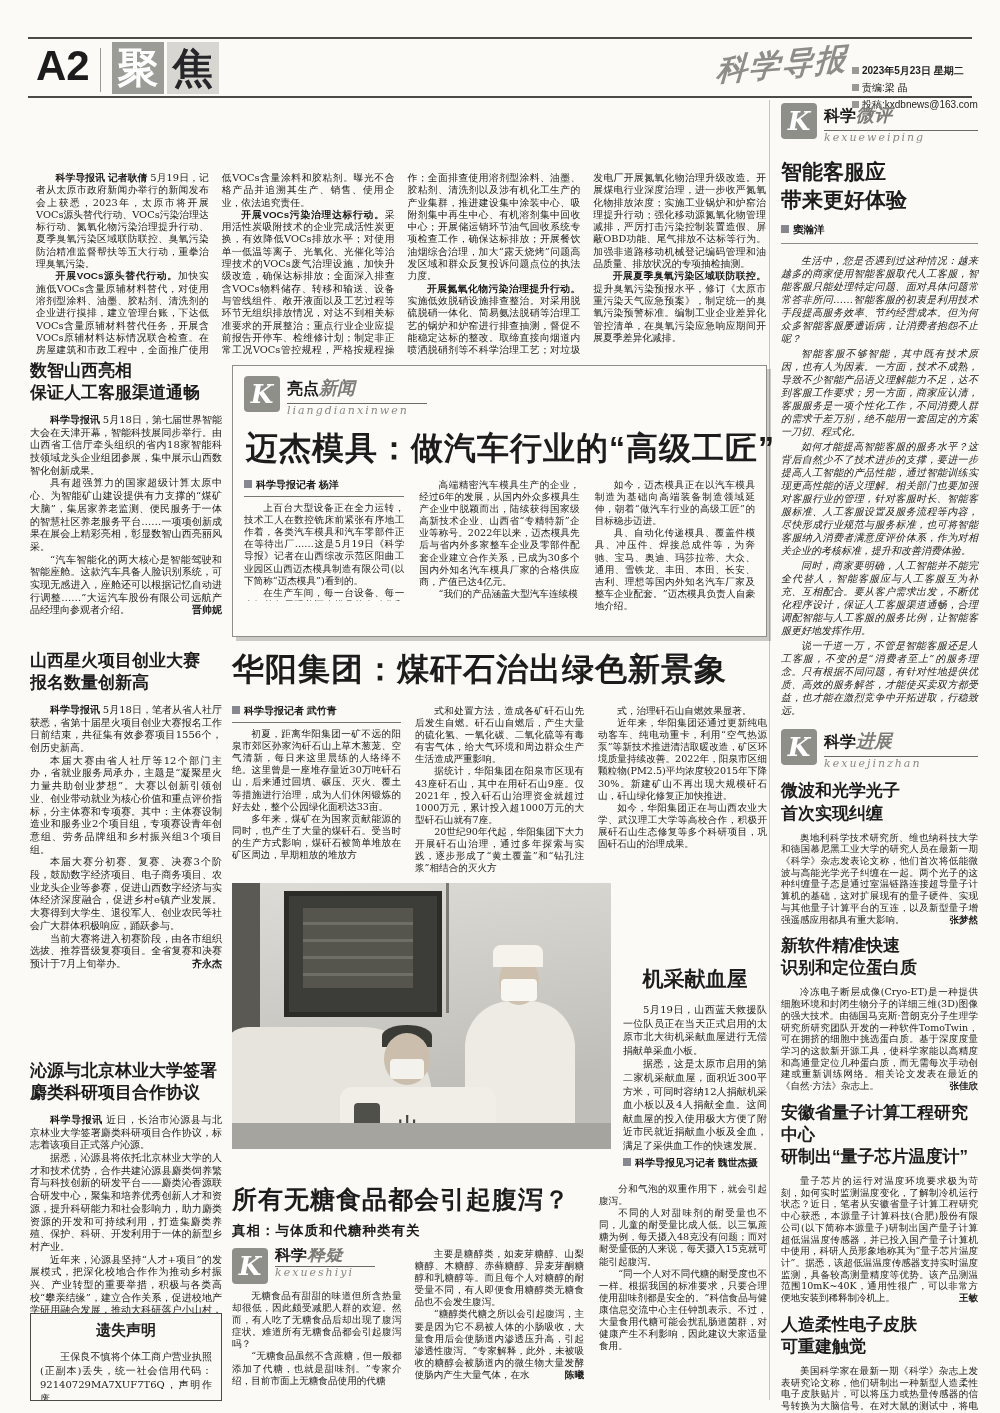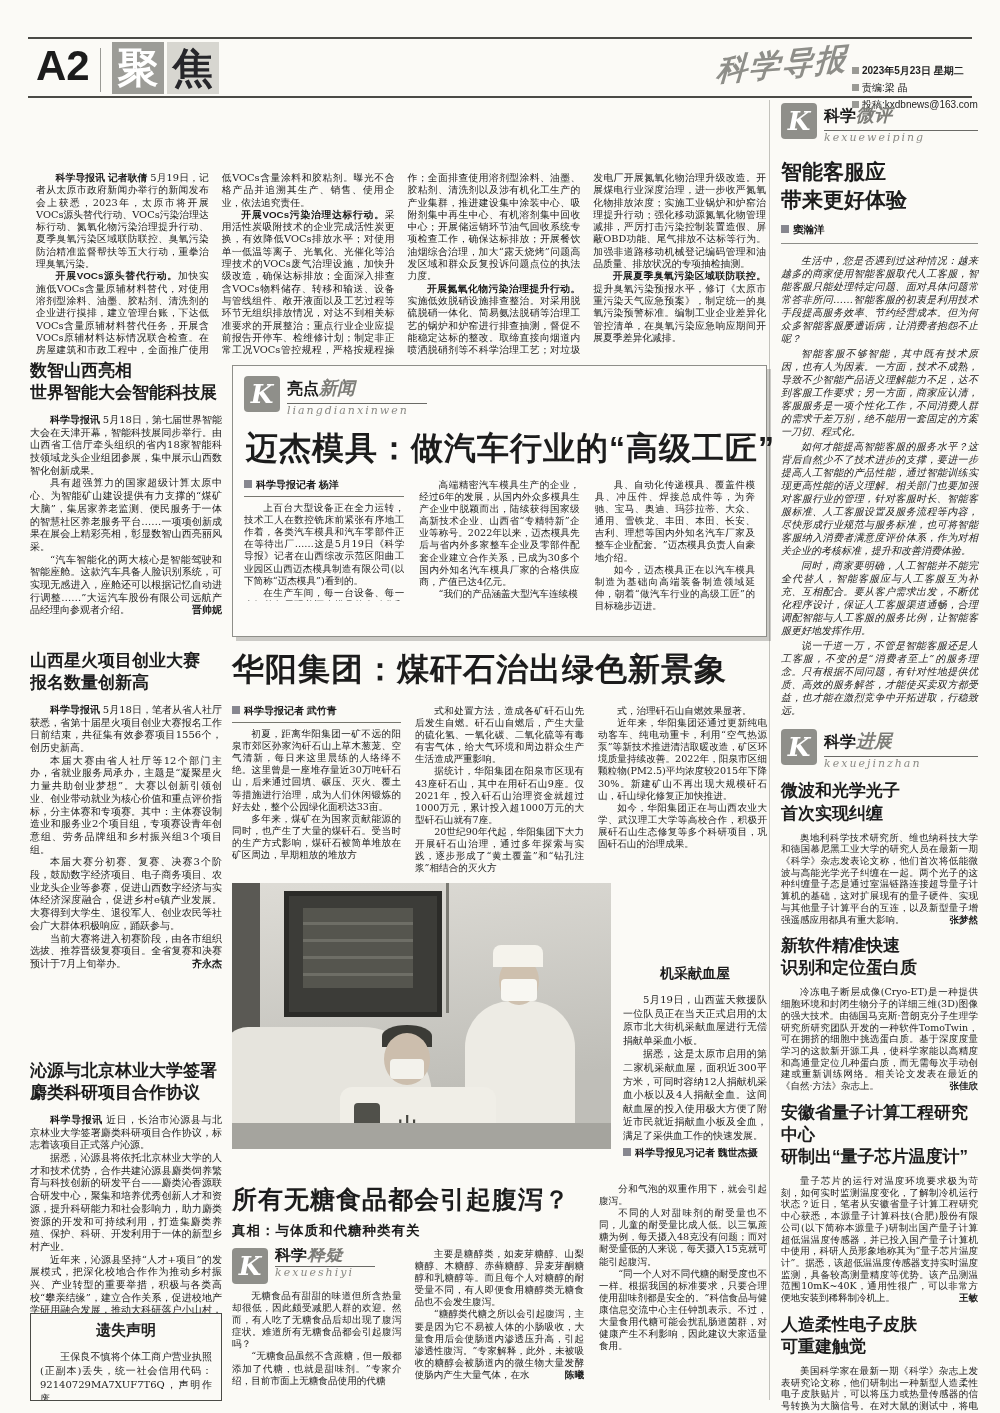--- a/index.html
+++ b/index.html
@@ -74,21 +74,21 @@
   .ph-nurse-cap{position:absolute;right:68px;top:62px;width:50px;height:22px;background:#f5f3ec;border-radius:8px 8px 0 0;}
   .ph-nurse-mask{position:absolute;right:74px;top:96px;width:36px;height:22px;background:#f8f7f2;border-radius:4px;}
   .ph-donor-head{position:absolute;left:152px;top:150px;width:46px;height:52px;background:#ccbead;border-radius:50%;}
   .ph-donor-hair{position:absolute;left:150px;top:142px;width:50px;height:22px;background:#3b3b36;border-radius:50% 50% 0 0;}
   .ph-donor-mask{position:absolute;left:158px;top:176px;width:34px;height:20px;background:#f3f2ec;border-radius:4px;}
   .ph-vest{position:absolute;left:108px;top:204px;width:156px;height:156px;background:#f0eee7;border-radius:12px;}
   .ph-vest-stripe{position:absolute;left:14px;top:16px;width:26px;height:110px;background:#50504a;border-radius:4px;}
   .vesttext{position:absolute;left:58px;top:26px;width:22px;font-size:19px;font-weight:900;color:#45453f;line-height:22px;}
   
   .caption{left:391px;top:596px;width:144px;height:282px;border-bottom:1.5px solid #55554f;overflow:hidden;}
-  .cap-t{text-align:center;font-size:14px;font-weight:900;margin:4px 0 10px;}
+  .cap-t{text-align:center;font-size:21px;font-weight:900;margin:4px 0 10px;}
   .cap-b{font-size:10px;line-height:13.6px;}
   .credit{font-size:10px;font-weight:bold;margin-top:3px;font-family:"Liberation Sans","DejaVu Sans",sans-serif;}
   
   .sugar{left:0;top:818px;width:535px;height:230px;}
   .sg-left{position:absolute;left:0;top:0;width:352px;}
   .sg-head{font-size:25px;font-weight:900;letter-spacing:1px;white-space:nowrap;}
   .sg-sub{font-size:13.5px;font-weight:bold;margin:6px 0 8px;letter-spacing:1px;}
   .sg-cols{display:flex;gap:13px;}
   .sg-c{flex:1;font-size:9.6px;line-height:12.1px;overflow:hidden;height:148px;}
   .sg-logo{margin-bottom:6px;}
@@ -137,21 +137,21 @@
 
       <p class="para"><b>开展夏季臭氧污染区域联防联控。</b><span>提升臭氧污染预报水平，修订《太原市重污染天气应急预案》，制定统一的臭氧污染预警标准。编制工业企业差异化管控清单，在臭氧污染应急响应期间开展夏季差异化减排。</span></p>
 
     </div>
 
   <div class="abs vline"></div>
 
   <div class="abs leftcol">
     <div class="l-art" style="height:290px">
       <div class="l-title sans">数智山西亮相
-世界智能大会智能科技展</div>
+保证人工客服渠道通畅</div>
       <div class="l-body paras">
 
       <p class="para"><b>科学导报讯 </b><span>5月18日，第七届世界智能大会在天津开幕，智能科技展同步举行。由山西省工信厅牵头组织的省内18家智能科技领域龙头企业组团参展，集中展示山西数智化创新成果。</span></p>
           <p class="para"><span>具有超强算力的国家超级计算太原中心、为智能矿山建设提供有力支撑的“煤矿大脑”，集居家养老监测、便民服务于一体的智慧社区养老服务平台……一项项创新成果在展会上精彩亮相，彰显数智山西亮丽风采。</span></p>
           <p class="para"><span>“汽车智能化的两大核心是智能驾驶和智能座舱。这款汽车具备人脸识别系统，可实现无感进入，座舱还可以根据记忆自动进行调整……”大运汽车股份有限公司远航产品经理向参观者介绍。</span><span class="sig">晋帅妮</span></p>
         </div>
     </div>
     <div class="l-art" style="height:410px">
       <div class="l-title sans">山西星火项目创业大赛
 报名数量创新高</div>
@@ -199,22 +199,22 @@
               <p class="para"><span>在生产车间，每一台设备、每一个细节都展现着迈杰模具的自动化和精细化。从接到订单到最后出厂，所有环节都是由专业技术团队自主研发，实现了汽车零部件的完全自主生产。成为汽车制造中的“高级工匠”，源于迈杰模具对技术的不断创新。</span></p>
             </div>
         </div>
         <div class="c3 paras" style="height:150px">
 
         <p class="para"><span>高端精密汽车模具生产的企业，经过6年的发展，从国内外众多模具生产企业中脱颖而出，陆续获得国家级高新技术企业、山西省“专精特新”企业等称号。2022年以来，迈杰模具先后与省内外多家整车企业及零部件配套企业建立合作关系，已成为30多个国内外知名汽车模具厂家的合格供应商，产值已达4亿元。</span></p>
             <p class="para"><span>“我们的产品涵盖大型汽车连续模</span></p>
           </div>
         <div class="c3 paras" style="height:150px">
 
-        <p class="para"><span>具、自动化传递模具、覆盖件模具、冲压件、焊接总成件等，为奔驰、宝马、奥迪、玛莎拉蒂、大众、通用、雪铁龙、丰田、本田、长安、吉利、理想等国内外知名汽车厂家及整车企业配套。”迈杰模具负责人自豪地介绍。</span></p>
-            <p class="para"><span>如今，迈杰模具正在以汽车模具制造为基础向高端装备制造领域延伸，朝着“做汽车行业的高级工匠”的目标稳步迈进。</span></p>
+        <p class="para"><span>如今，迈杰模具正在以汽车模具制造为基础向高端装备制造领域延伸，朝着“做汽车行业的高级工匠”的目标稳步迈进。</span></p>
+            <p class="para"><span>具、自动化传递模具、覆盖件模具、冲压件、焊接总成件等，为奔驰、宝马、奥迪、玛莎拉蒂、大众、通用、雪铁龙、丰田、本田、长安、吉利、理想等国内外知名汽车厂家及整车企业配套。”迈杰模具负责人自豪地介绍。</span></p>
           </div>
       </div>
     </div>
 
     <div class="abs hy-head sans">华阳集团：煤矸石治出绿色新景象</div>
     <div class="abs hy-cols">
       <div class="c3a" style="height:172px">
         <div class="byline"><span class="sq"></span><span>科学导报记者 武竹青</span></div>
         <div class="paras">
 

